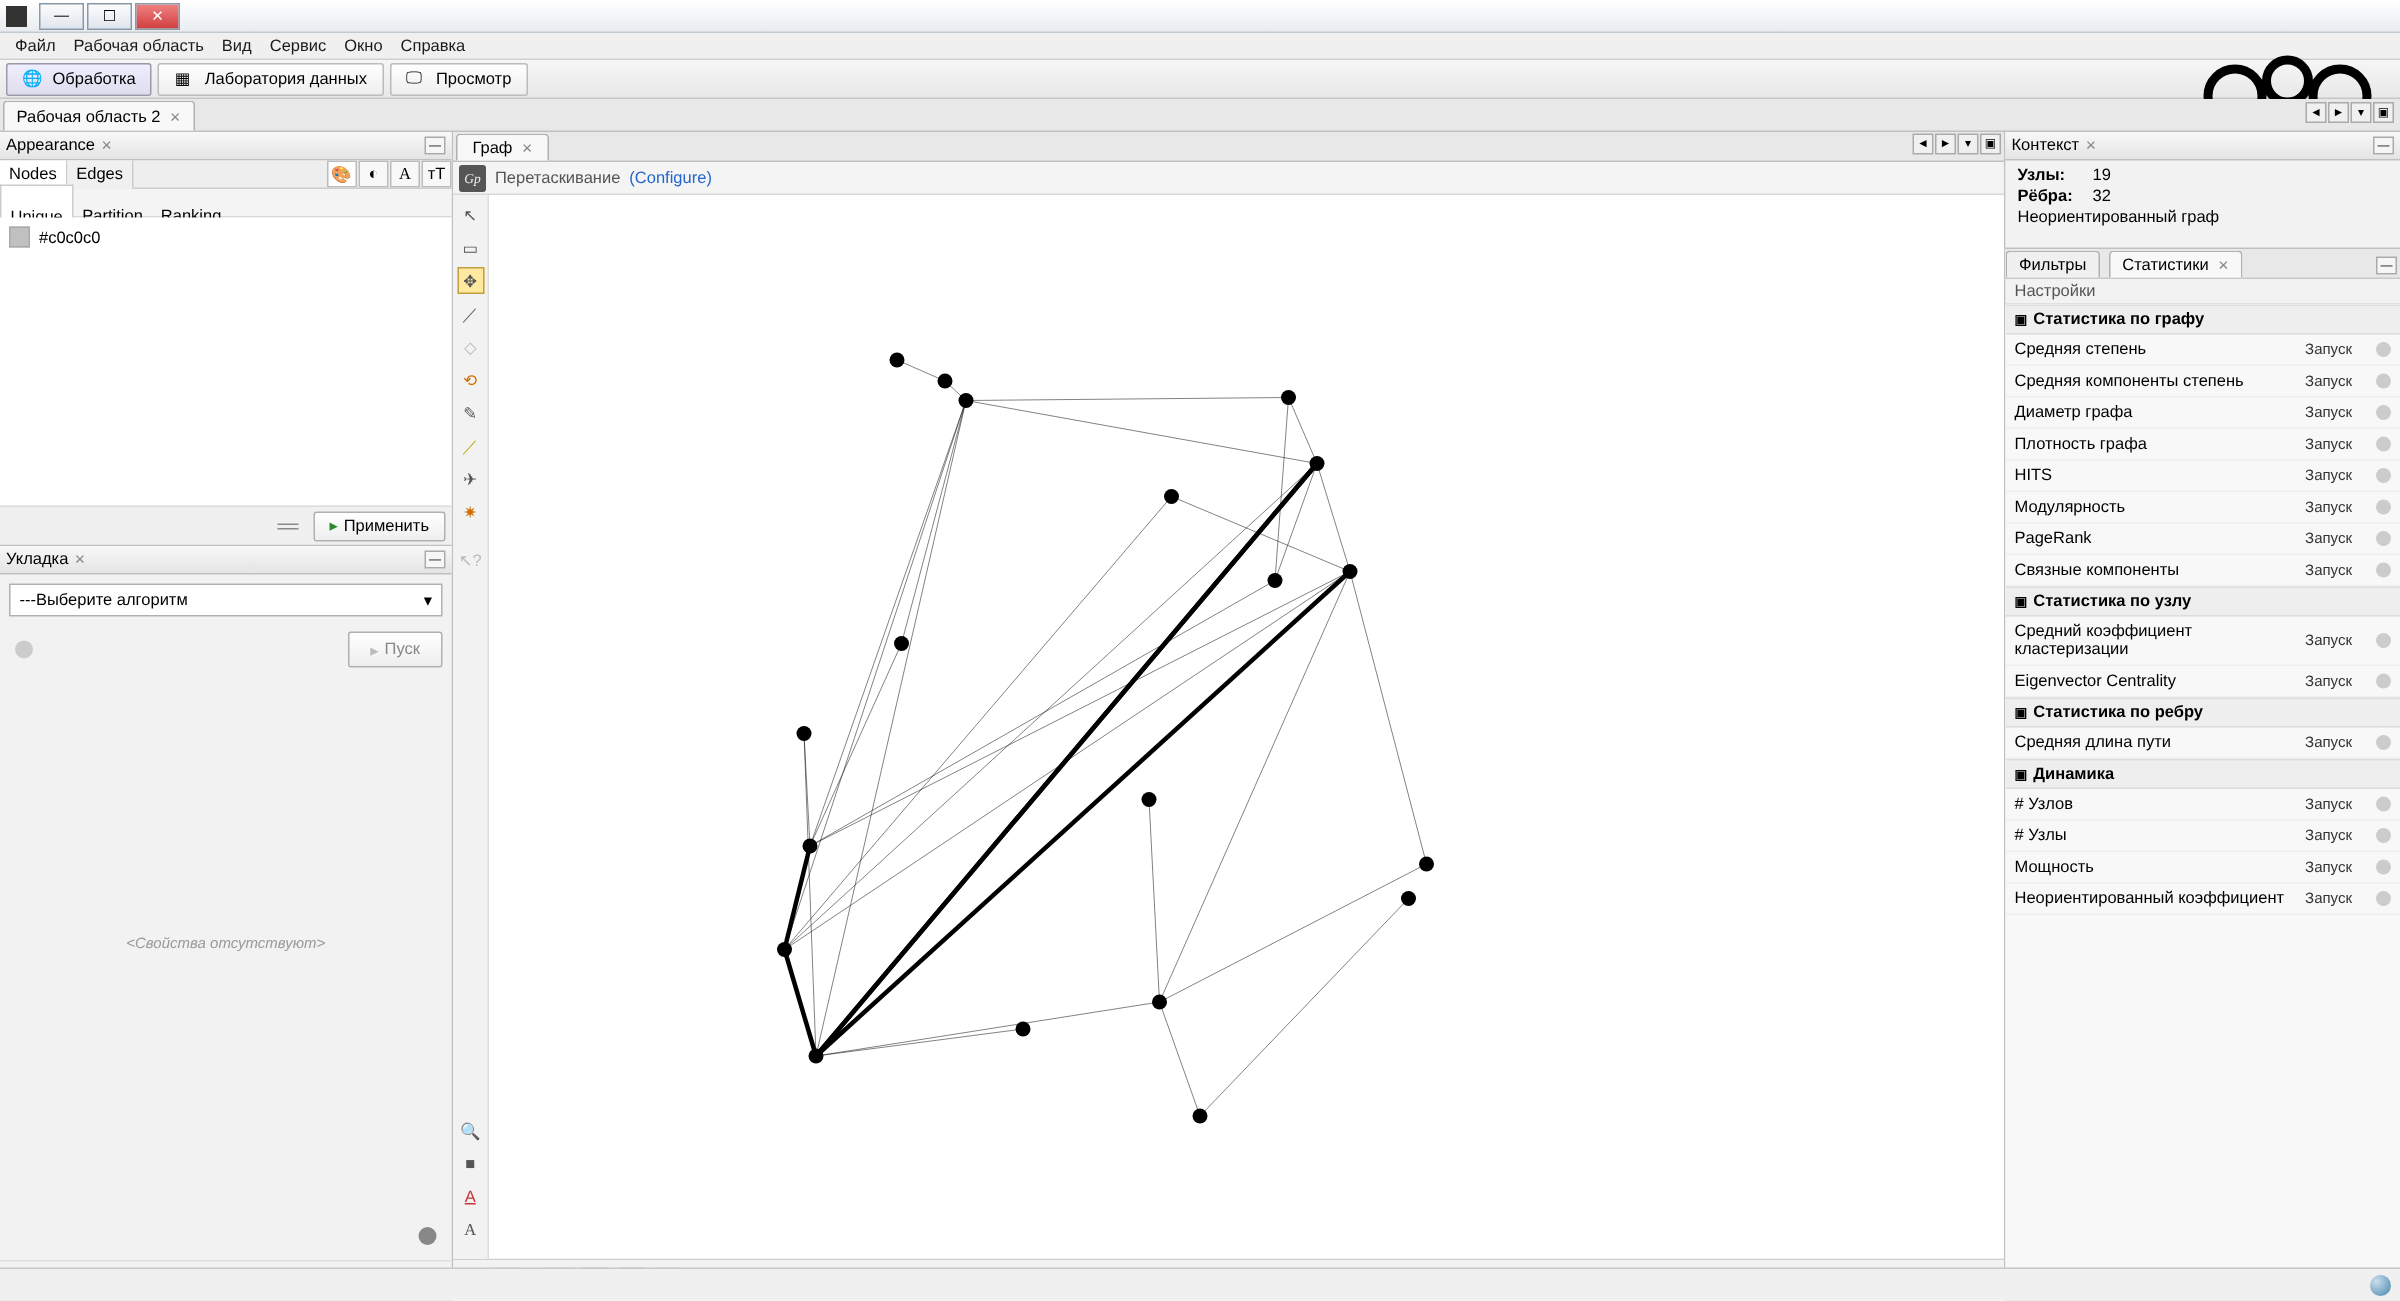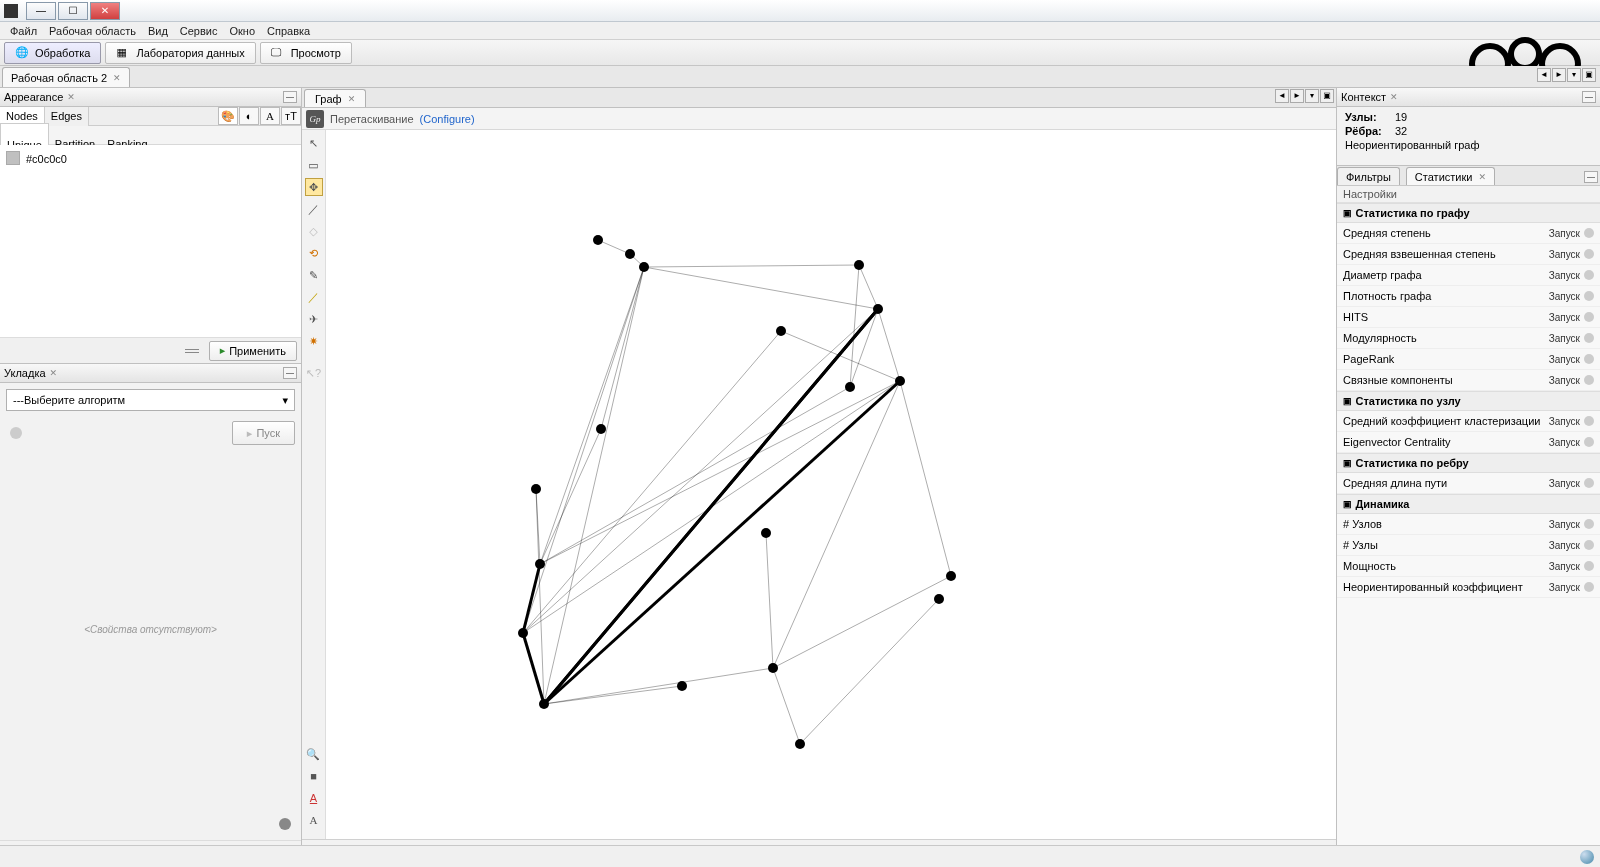--- a/index.html
+++ b/index.html
@@ -111,21 +111,21 @@
 .context-body .row .label { font-weight:bold; width:50px; }
 .stats-tabs { height:20px; background:#e8e8e8; border-bottom:1px solid #c8c8c8; display:flex; align-items:flex-end; position:relative; }
 .stats-tab { height:18px; border:1px solid #b0b0b0; border-bottom:none; background:#f0f0f0; padding:0 8px; display:flex; align-items:center; border-radius:3px 3px 0 0; margin-right:6px; }
 .stats-tab.active { background:#f8f8f8; }
 .stats-body { flex:1; overflow-y:auto; background:#f8f8f8; }
 .stats-settings { padding:2px 6px; color:#555; font-size:11px; border-bottom:1px solid #e0e0e0; }
 .stats-section-header { background:#eee; padding:3px 6px; display:flex; align-items:center; font-weight:bold; border-top:1px solid #ddd; border-bottom:1px solid #ddd; }
 .stats-section-header .toggle { margin-right:4px; font-size:9px; }
 .stat-row { display:flex; align-items:center; padding:4px 6px; border-bottom:1px solid #eee; }
 .stat-row .stat-name { flex:1; }
-.stat-row .stat-run { color:#333; margin-right:4px; font-size:10px; }
+.stat-row .stat-run { color:#333; margin-right:16px; font-size:10px; }
 .stat-row .stat-q { width:10px; height:10px; border-radius:50%; background:#ccc; }
 
 .statusbar { height:22px; position:absolute; bottom:0; left:0; right:0; background:#f0f0f0; border-top:1px solid #c8c8c8; display:flex; align-items:center; justify-content:flex-end; padding:0 6px; }
 .status-globe { width:14px; height:14px; border-radius:50%; background:radial-gradient(circle at 30% 30%,#cde,#48a); }
 </style>
 </head>
 <body>
 
 <div class="titlebar">
   <div class="app-icon"></div>
@@ -413,21 +413,21 @@
           <div class="stats-section-header">
             <span class="toggle">▣</span>
             <span>Статистика по графу</span>
           </div>
           <div class="stat-row">
             <span class="stat-name">Средняя степень</span>
             <span class="stat-run">Запуск</span>
             <span class="stat-q"></span>
           </div>
           <div class="stat-row">
-            <span class="stat-name">Средняя взвешенная степень</span>
+            <span class="stat-name">Средняя компоненты степень</span>
             <span class="stat-run">Запуск</span>
             <span class="stat-q"></span>
           </div>
           <div class="stat-row">
             <span class="stat-name">Диаметр графа</span>
             <span class="stat-run">Запуск</span>
             <span class="stat-q"></span>
           </div>
           <div class="stat-row">
             <span class="stat-name">Плотность графа</span>

